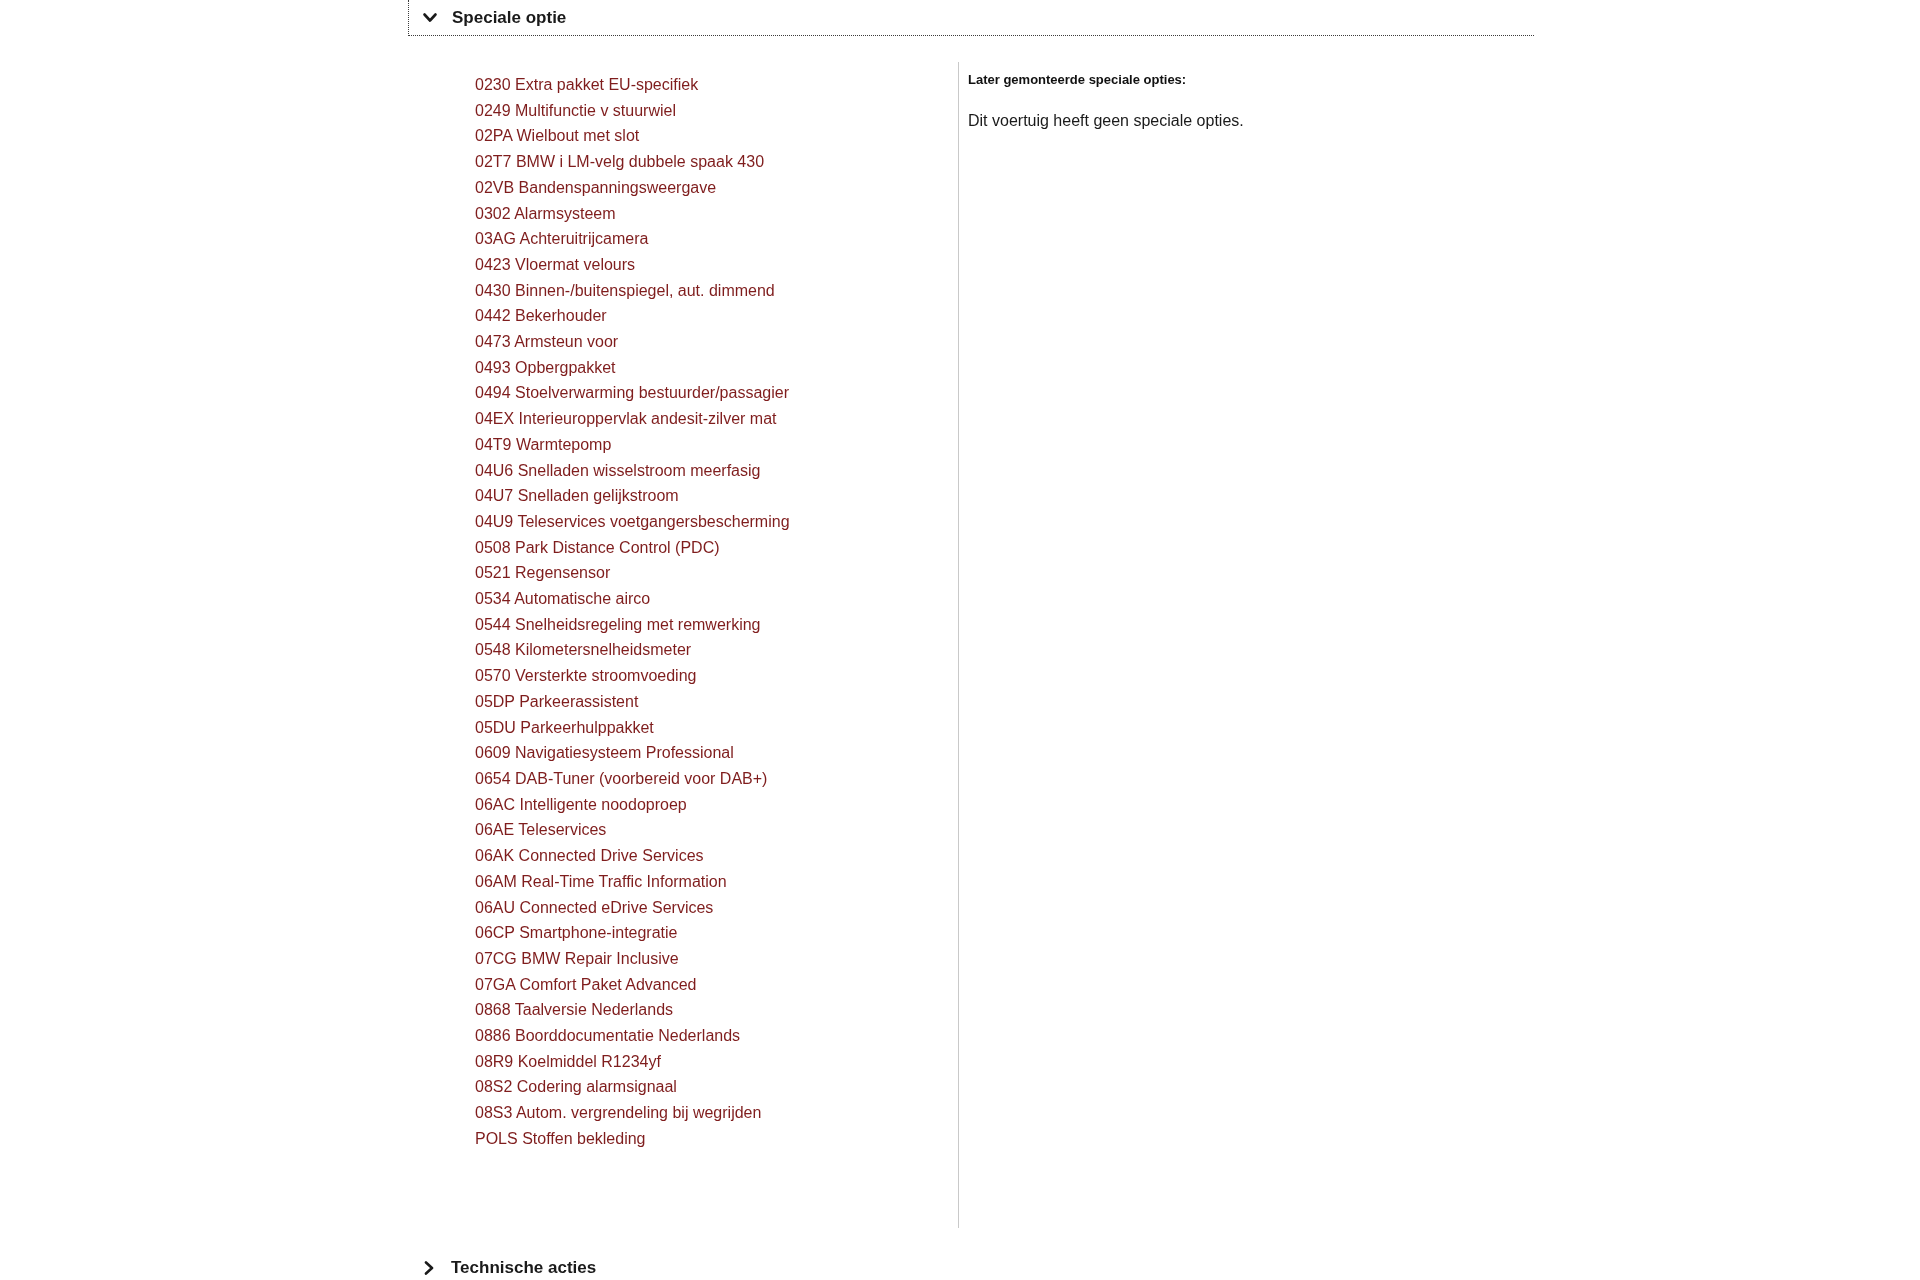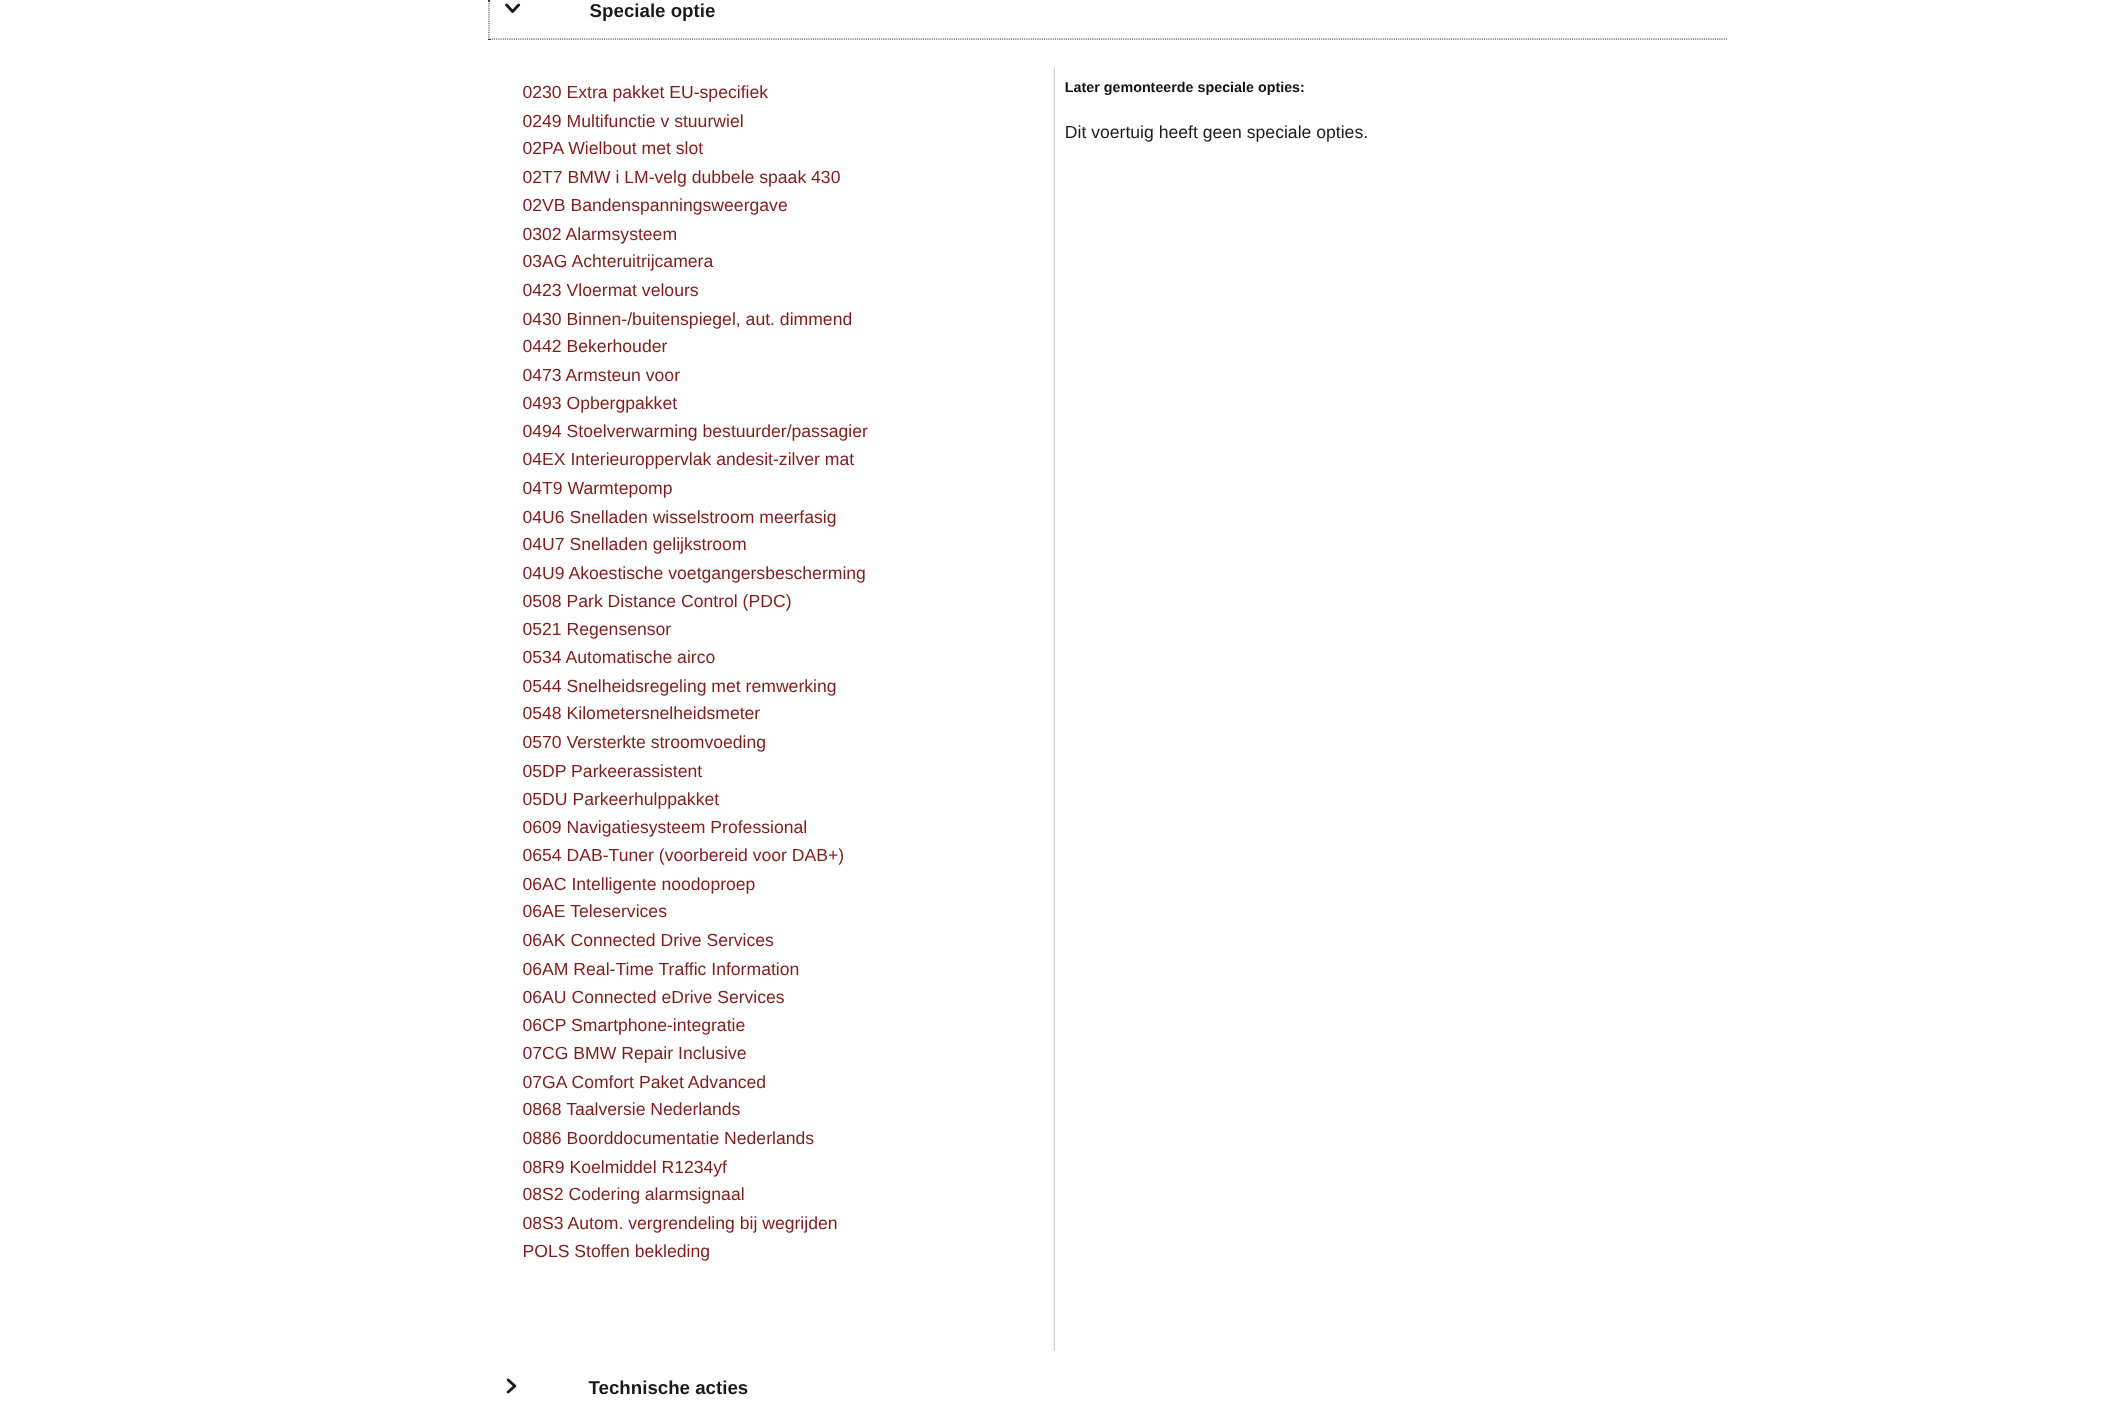--- a/index.html
+++ b/index.html
@@ -8,27 +8,26 @@
     background: #ffffff;
     font-family: "Liberation Sans", "DejaVu Sans", sans-serif;
     color: #1a1a1a;
     overflow: hidden;
   }
   .page { position: relative; width: 1920px; height: 1280px; }
 
   
   .section-header {
     position: absolute;
-    left: 444px;
+    left: 408px;
     width: 1126px;
     height: 36px;
     display: flex;
-    align-items: flex-start;
+    align-items: center;
     cursor: pointer;
-    gap: 48px;
   }
   .section-header.bordered {
     top: 0;
     border-left: 1px dotted #3c3c3c;
     border-bottom: 1px dotted #3c3c3c;
   }
   .section-header .chev {
     width: 16px; height: 16px;
     margin-left: 13px;
     flex: 0 0 auto;
@@ -116,21 +115,21 @@
       <div class="option-row">0423 Vloermat velours</div>
       <div class="option-row">0430 Binnen-/buitenspiegel, aut. dimmend</div>
       <div class="option-row">0442 Bekerhouder</div>
       <div class="option-row">0473 Armsteun voor</div>
       <div class="option-row">0493 Opbergpakket</div>
       <div class="option-row">0494 Stoelverwarming bestuurder/passagier</div>
       <div class="option-row">04EX Interieuroppervlak andesit-zilver mat</div>
       <div class="option-row">04T9 Warmtepomp</div>
       <div class="option-row">04U6 Snelladen wisselstroom meerfasig</div>
       <div class="option-row">04U7 Snelladen gelijkstroom</div>
-      <div class="option-row">04U9 Akoestische voetgangersbescherming</div>
+      <div class="option-row">04U9 Teleservices voetgangersbescherming</div>
       <div class="option-row">0508 Park Distance Control (PDC)</div>
       <div class="option-row">0521 Regensensor</div>
       <div class="option-row">0534 Automatische airco</div>
       <div class="option-row">0544 Snelheidsregeling met remwerking</div>
       <div class="option-row">0548 Kilometersnelheidsmeter</div>
       <div class="option-row">0570 Versterkte stroomvoeding</div>
       <div class="option-row">05DP Parkeerassistent</div>
       <div class="option-row">05DU Parkeerhulppakket</div>
       <div class="option-row">0609 Navigatiesysteem Professional</div>
       <div class="option-row">0654 DAB-Tuner (voorbereid voor DAB+)</div>

